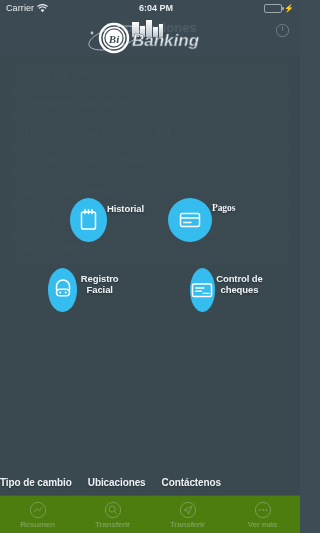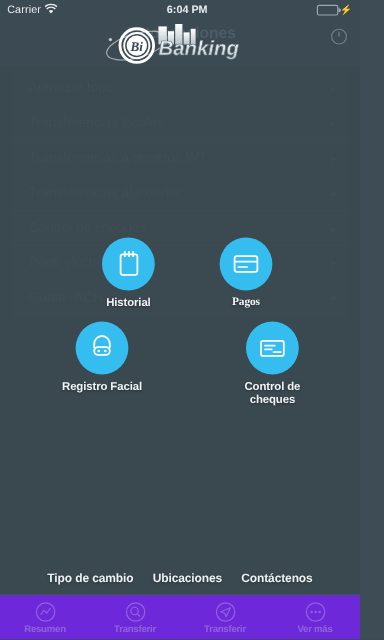--- a/index.html
+++ b/index.html
@@ -147,22 +147,22 @@
     background: rgba(55, 69, 77, 0.58);
     z-index: 10;
   }
 
   
   .actions { position: absolute; top: 0; left: 0; right: 0; bottom: 0; z-index: 20; }
   .action {
     position: absolute;
     width: 74px;
     display: flex;
-    flex-direction: column;
-    align-items: center;
+    flex-direction: row;
+    align-items: flex-start;
     cursor: pointer;
   }
   .circle {
     width: 44px; height: 44px;
     border-radius: 50%;
     background: #35bdf0;
     display: flex;
     align-items: center;
     justify-content: center;
   }
@@ -185,39 +185,39 @@
   .pos-control-cheques { left: 190px; top: 268px; }
 
   
   .bottom-links {
     position: absolute;
     left: 0; right: 0;
     bottom: 40px;
     height: 22px;
     display: flex;
     align-items: center;
-    justify-content: center;
+    justify-content: flex-start;
     gap: 16px;
     z-index: 22;
   }
   .bottom-link {
     color: #eef2f4;
     font-size: 10px;
     font-weight: bold;
     letter-spacing: -0.1px;
     cursor: pointer;
     text-shadow: 0 1px 2px rgba(0,0,0,0.3);
   }
 
   
   .tab-bar {
     position: absolute;
     left: 0; right: 0; bottom: 0;
     height: 38px;
-    background: #6d28d9;
+    background: #4d7c0f;
     border-top: 1px solid #44525a;
     display: flex;
     z-index: 25;
   }
   .tab {
     flex: 1;
     display: flex;
     flex-direction: column;
     align-items: center;
     justify-content: center;

